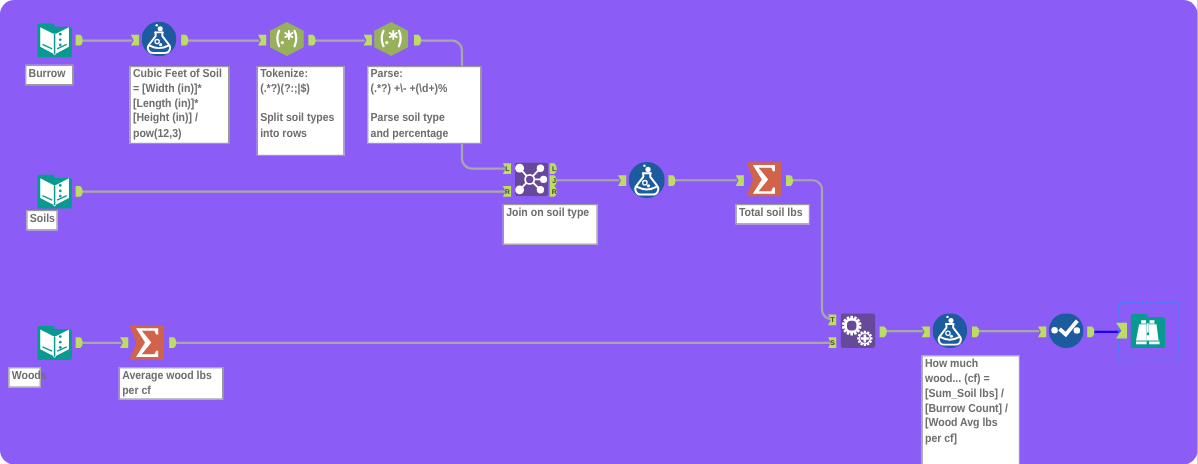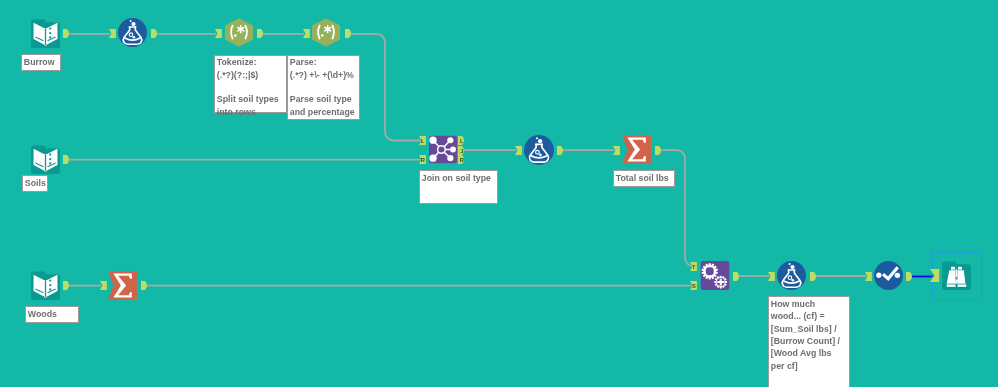--- a/index.html
+++ b/index.html
@@ -1,17 +1,17 @@
 <!DOCTYPE html>
 <html><head>
 <meta charset="utf-8">
 <style>
   html,body{margin:0;padding:0;}
   body{width:998px;height:387px;background:#ffffff;font-family:"Liberation Sans",sans-serif;overflow:hidden;}
-  #canvas{position:relative;width:998px;height:387px;background:#14b8a6;}
+  #canvas{position:relative;width:998px;height:387px;background:#8b5cf6;border-radius:12px;}
   .wires{position:absolute;left:0;top:0;width:998px;height:387px;}
   .tool{position:absolute;}
   .tool svg{display:block;}
   .cmt{position:absolute;box-sizing:border-box;background:#ffffff;border:1px solid #9b9b9b;}
   .cmt span{display:block;color:#6e6e6e;font-size:9.7px;line-height:12.35px;white-space:pre;font-weight:700;
        transform:scaleX(0.905);transform-origin:0 0;width:110%;padding:0.8px 0 0 2px;}
   .f-teal{fill:#089A90;}
   .f-teal-l{fill:#9ad7d2;}
   .f-blue{fill:#1C5C9E;}
   .f-green{fill:#96B05C;}
@@ -361,45 +361,56 @@
       </svg>
     </div>
   <div class="port" style="left:930.3px;top:269.2px">
       <svg width="9.2" height="13" viewBox="0 0 9.2 13">
         <path d="M0 0 H9.2 V13 H0 L4.3 6.5 Z" fill="#BDDC62"></path>
       </svg>
     </div>
   <div class="cmt" style="left:21.4px;top:54.4px;width:39.2px;height:16.8px">
       <span>Burrow</span>
     </div>
-  <div class="cmt" style="left:214.1px;top:54.6px;width:72.6px;height:58px">
+  <div class="cmt" style="left:107.9px;top:54.6px;width:83.5px;height:65.4px">
+      <span>Cubic Feet of Soil
+= [Width (in)]*
+[Length (in)]*
+[Height (in)] /
+pow(12,3)</span>
+    </div>
+  <div class="cmt" style="left:214.1px;top:54.6px;width:72.6px;height:75px">
       <span>Tokenize:
 (.*?)(?:;|$)
 
 Split soil types
 into rows</span>
     </div>
-  <div class="cmt" style="left:287px;top:54.6px;width:73px;height:65.4px">
+  <div class="cmt" style="left:306px;top:54.6px;width:95px;height:65.4px">
       <span>Parse:
 (.*?) +\- +(\d+)%
 
 Parse soil type
 and percentage</span>
     </div>
   <div class="cmt" style="left:21.6px;top:175px;width:26.6px;height:16.8px">
       <span>Soils</span>
     </div>
   <div class="cmt" style="left:418.8px;top:170.4px;width:79.5px;height:34px">
       <span>Join on soil type</span>
     </div>
   <div class="cmt" style="left:612.8px;top:170.4px;width:62.6px;height:16.9px">
       <span>Total soil lbs</span>
     </div>
-  <div class="cmt" style="left:25px;top:305.8px;width:54px;height:17.0px">
+  <div class="cmt" style="left:7px;top:305.8px;width:27px;height:17.0px">
       <span>Woods</span>
+    </div>
+  <div class="cmt" style="left:98.7px;top:305.9px;width:87.3px;height:26.9px">
+      <span>Average wood lbs
+per cf</span>
     </div>
   <div class="cmt" style="left:768px;top:296.3px;width:82.2px;height:103px">
       <span>How much
 wood... (cf) =
 [Sum_Soil lbs] /
 [Burrow Count] /
 [Wood Avg lbs
 per cf]</span>
     </div>
 </div>

